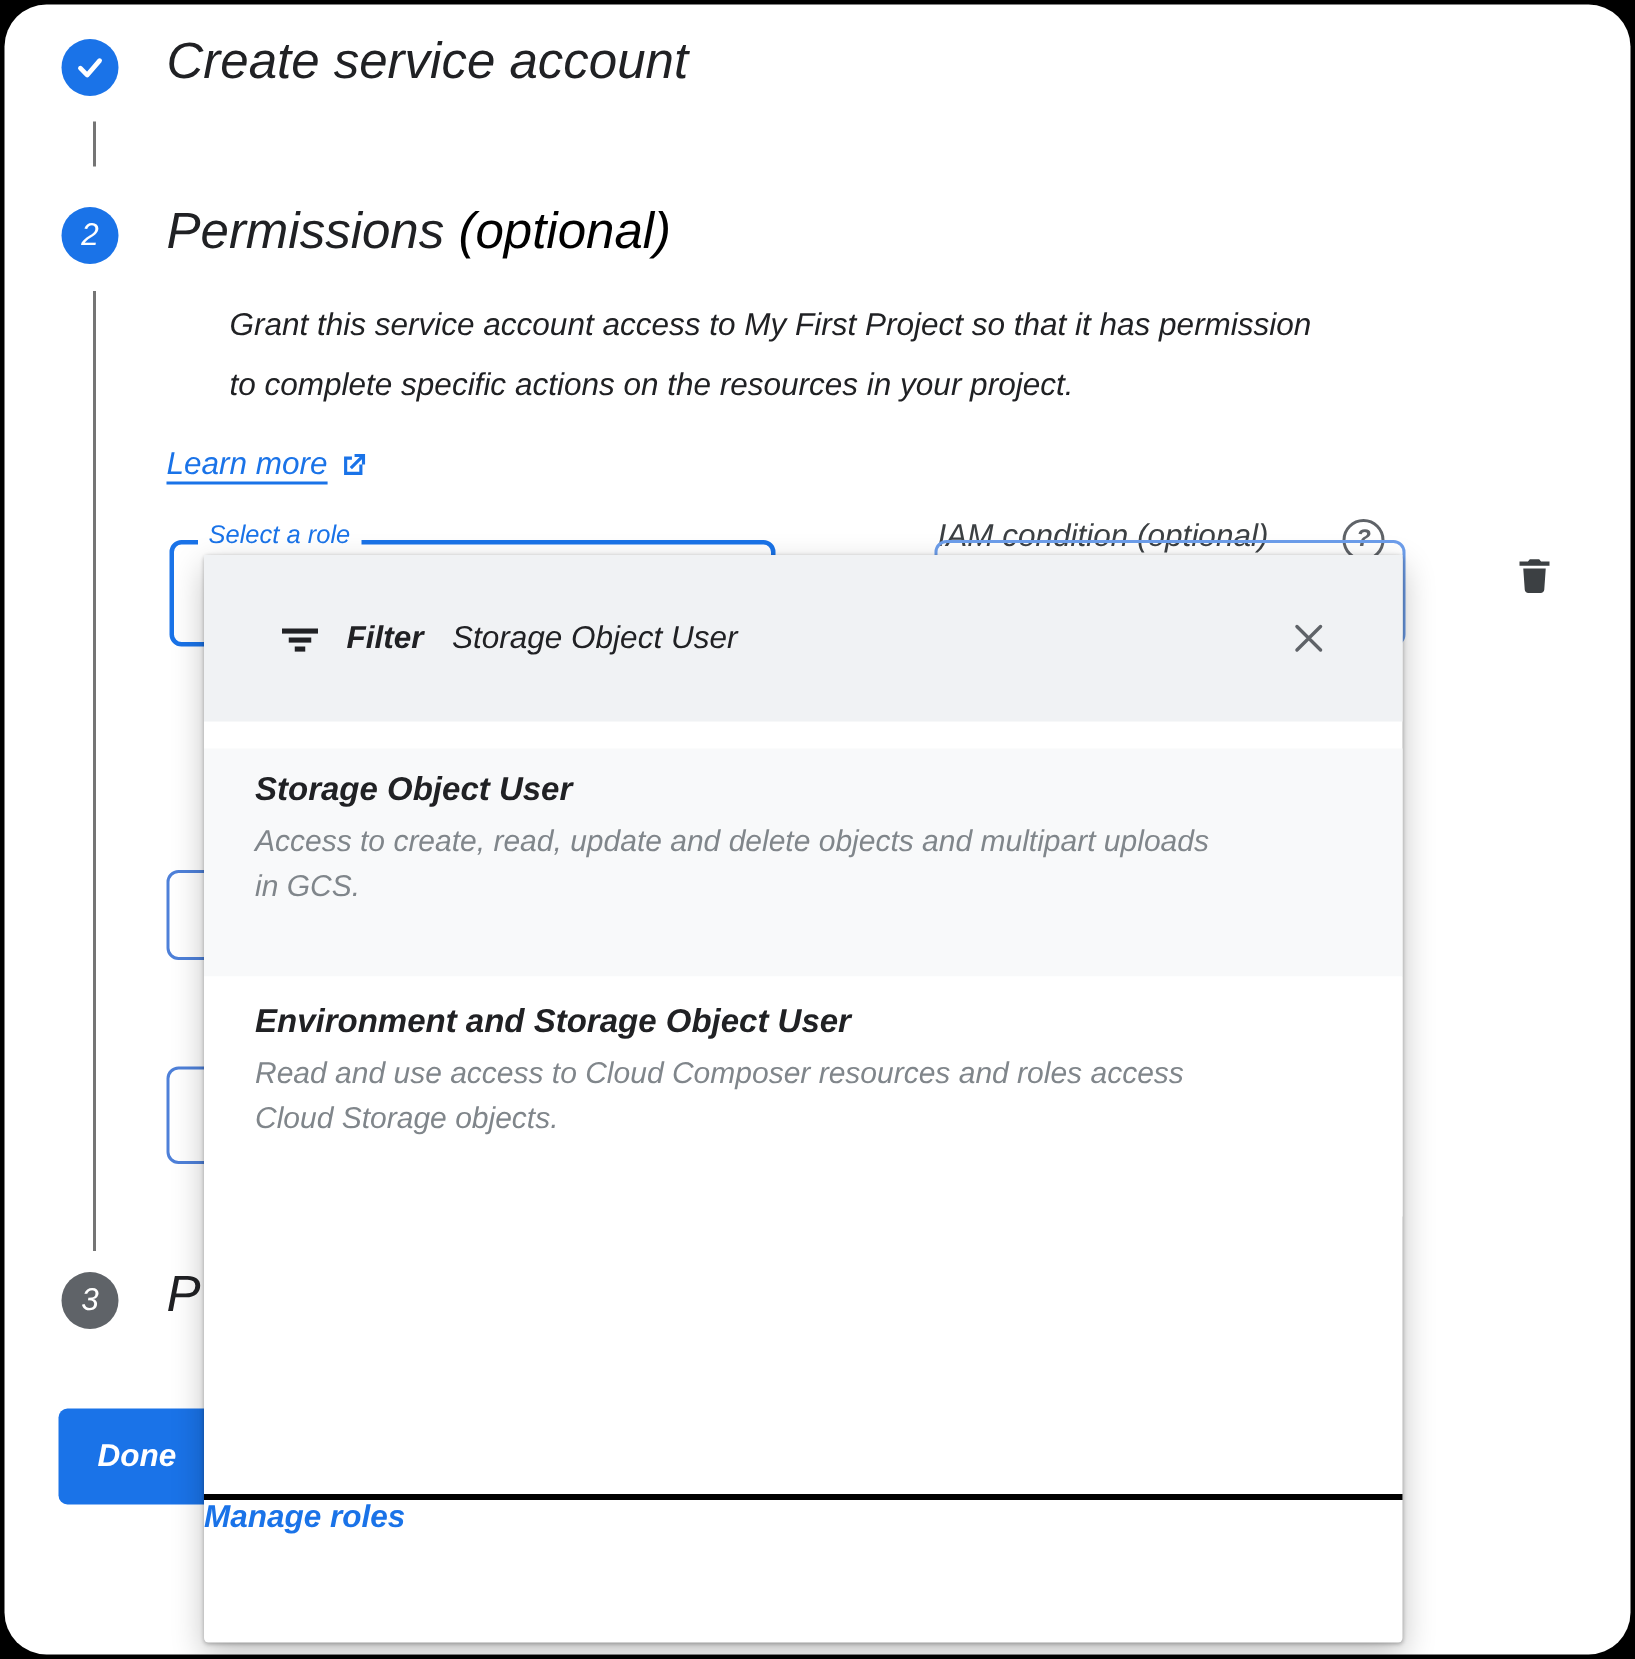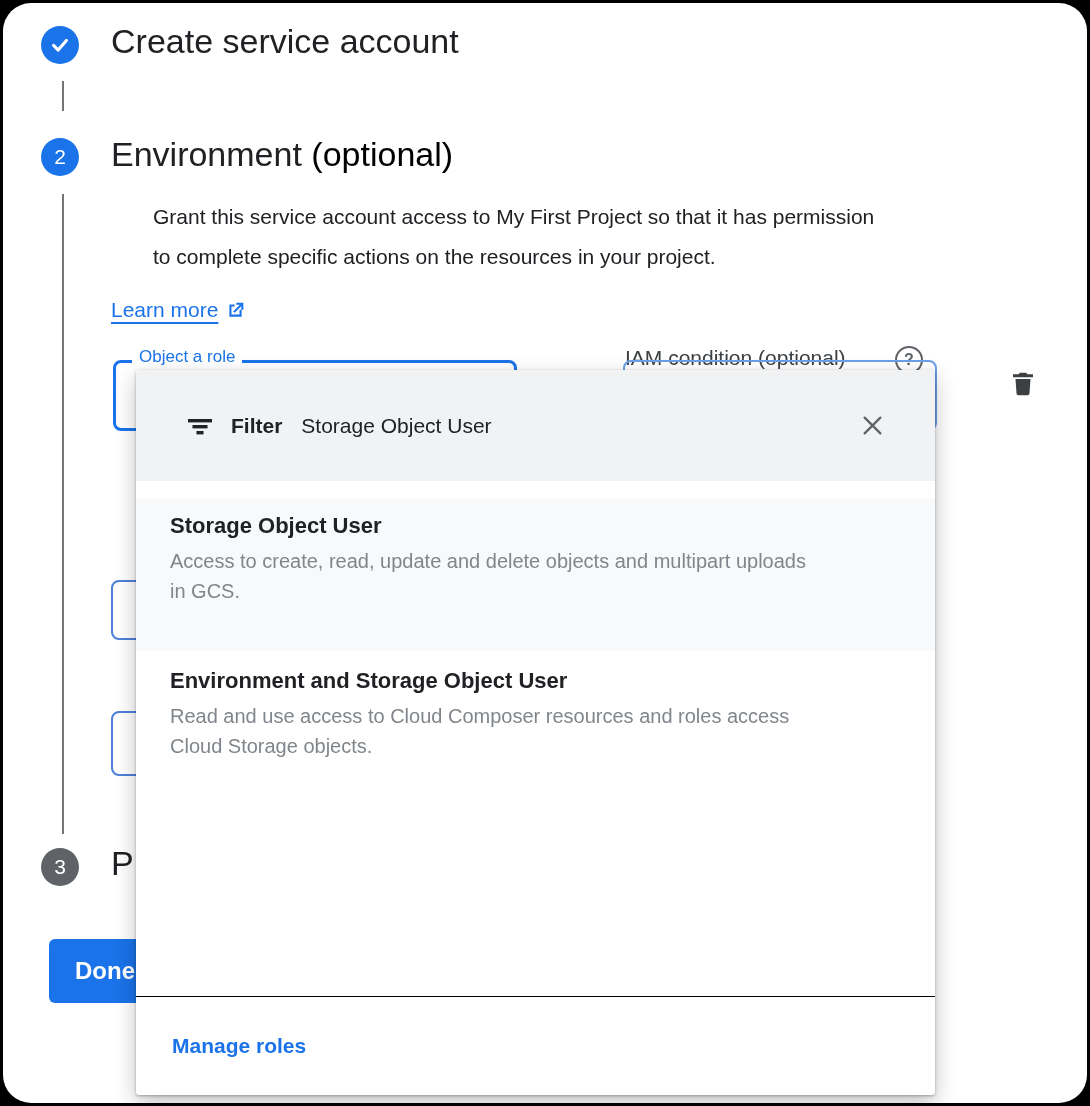--- a/index.html
+++ b/index.html
@@ -3,21 +3,21 @@
 <meta charset="utf-8">
 <style>
   * { margin:0; padding:0; box-sizing:border-box; }
   html,body { width:1090px; height:1106px; background:#000; overflow:hidden; }
   body { font-family:"Liberation Sans","DejaVu Sans",sans-serif; color:#202124; }
 
   .card {
     position:absolute; inset:3px;
     background:#fff; border-radius:28px; overflow:hidden;
   }
-  .abs { position:absolute; }
+  .abs { position:absolute;font-style:italic; }
 
   
   .step-circle {
     width:38px; height:38px; border-radius:50%;
     display:flex; align-items:center; justify-content:center;
     color:#fff; font-size:21px;
   }
   .step-done, .step-active { background:#1a73e8; }
   .step-inactive { background:#5f6368; }
 
@@ -53,22 +53,22 @@
   }
   .ghost-field {
     left:108px; width:300px; border:2px solid #4e80d9; border-radius:8px; z-index:1;
   }
   .trash-btn { left:1000px; top:360px; width:40px; height:42px; z-index:3;
     display:flex; align-items:center; justify-content:center; cursor:pointer; }
 
   .done-btn {
     left:36px; top:936px; width:130px; height:64px; z-index:2;
     background:#1a73e8; border-radius:6px; border:none;
-    color:#fff; font-size:24px; font-weight:bold;
-    display:flex; align-items:center; padding-left:26px; cursor:pointer;margin-left:10px;
+    color:#fff; font-size:21px; font-weight:bold;
+    display:flex; align-items:center; padding-left:26px; cursor:pointer;
   }
 
   
   .dropdown {
     left:133px; top:367px; width:799px; height:725px; z-index:10;
     background:#fff; border-radius:3px;
     box-shadow:0 1px 3px rgba(0,0,0,.30), 0 8px 22px rgba(0,0,0,.24);
   }
   .dd-header {
     position:absolute; top:0; left:0; right:0; height:111px;
@@ -80,22 +80,22 @@
   .dd-close { margin-left:auto; width:30px; height:30px; display:flex; align-items:center; justify-content:center; cursor:pointer; }
 
   .dd-option { position:absolute; left:0; right:0; padding:14px 40px 0 34px; cursor:pointer; }
   .dd-option.hl { top:129px; height:152px; background:#f8f9fa; }
   .dd-option.plain { top:281px; height:160px; background:#fff; padding-top:17px; }
   .opt-title { font-size:22px; font-weight:bold; color:#202124; }
   .opt-desc { font-size:20px; line-height:30px; color:#80868b; margin-top:7px; width:640px; }
 
   .dd-footer {
     position:absolute; left:0; right:0; bottom:0; height:99px;
-    border-top:1px solid #000000;
-    display:flex; align-items:center; padding-left:36px;
+    border-top:4px solid #000000;
+    display:flex; align-items:flex-start; 
   }
   .manage-roles { color:#1a73e8; font-size:21px; font-weight:bold; cursor:pointer; }
 
   svg { display:block; }
 </style>
 </head>
 <body>
 
 <div class="card">
 
@@ -107,39 +107,39 @@
     </span>
   </div>
   <div class="abs h1" style="left:108px; top:19px;">Create service account</div>
 
   <div class="abs connector" style="left:59px; top:78px; height:30px;"></div>
 
   <div class="abs step-circle step-active" style="left:38px; top:135px;">
     <span>2</span>
   </div>
   <div class="abs h1" style="left:108px; top:132px;">
-    <span>Environment</span>
+    <span>Permissions</span>
     <span class="muted">(optional)</span>
   </div>
 
   <div class="abs connector" style="left:59px; top:191px; height:640px;"></div>
 
   <div class="abs para" style="left:108px; top:194px;margin-left:42px;">Grant this service account access to My First Project so that it has permission to complete specific actions on the resources in your project.</div>
 
   <a class="abs link" style="left:108px; top:279px;">
     <span class="txt">Learn more</span>
     <span>
       <svg width="21" height="21" viewBox="0 0 24 24" fill="#1a73e8">
           <path d="M5 5h6v2.4H7.4v9.2h9.2V11H19v8H5V5zm8-2h8v8h-2.4V7.1l-7.6 7.6-1.7-1.7 7.6-7.6H13V3z"></path>
         </svg>
     </span>
   </a>
 
   <div class="abs select-box"></div>
-  <div class="abs float-label">Object a role</div>
+  <div class="abs float-label">Select a role</div>
 
   <div class="abs iam-label">IAM condition (optional)</div>
   <div class="abs help-icon">
     <span>?</span>
   </div>
   <div class="abs iam-box"></div>
 
   <div class="abs trash-btn">
     <span>
       <svg width="30" height="32" viewBox="0 0 24 24" fill="#3c4043">

